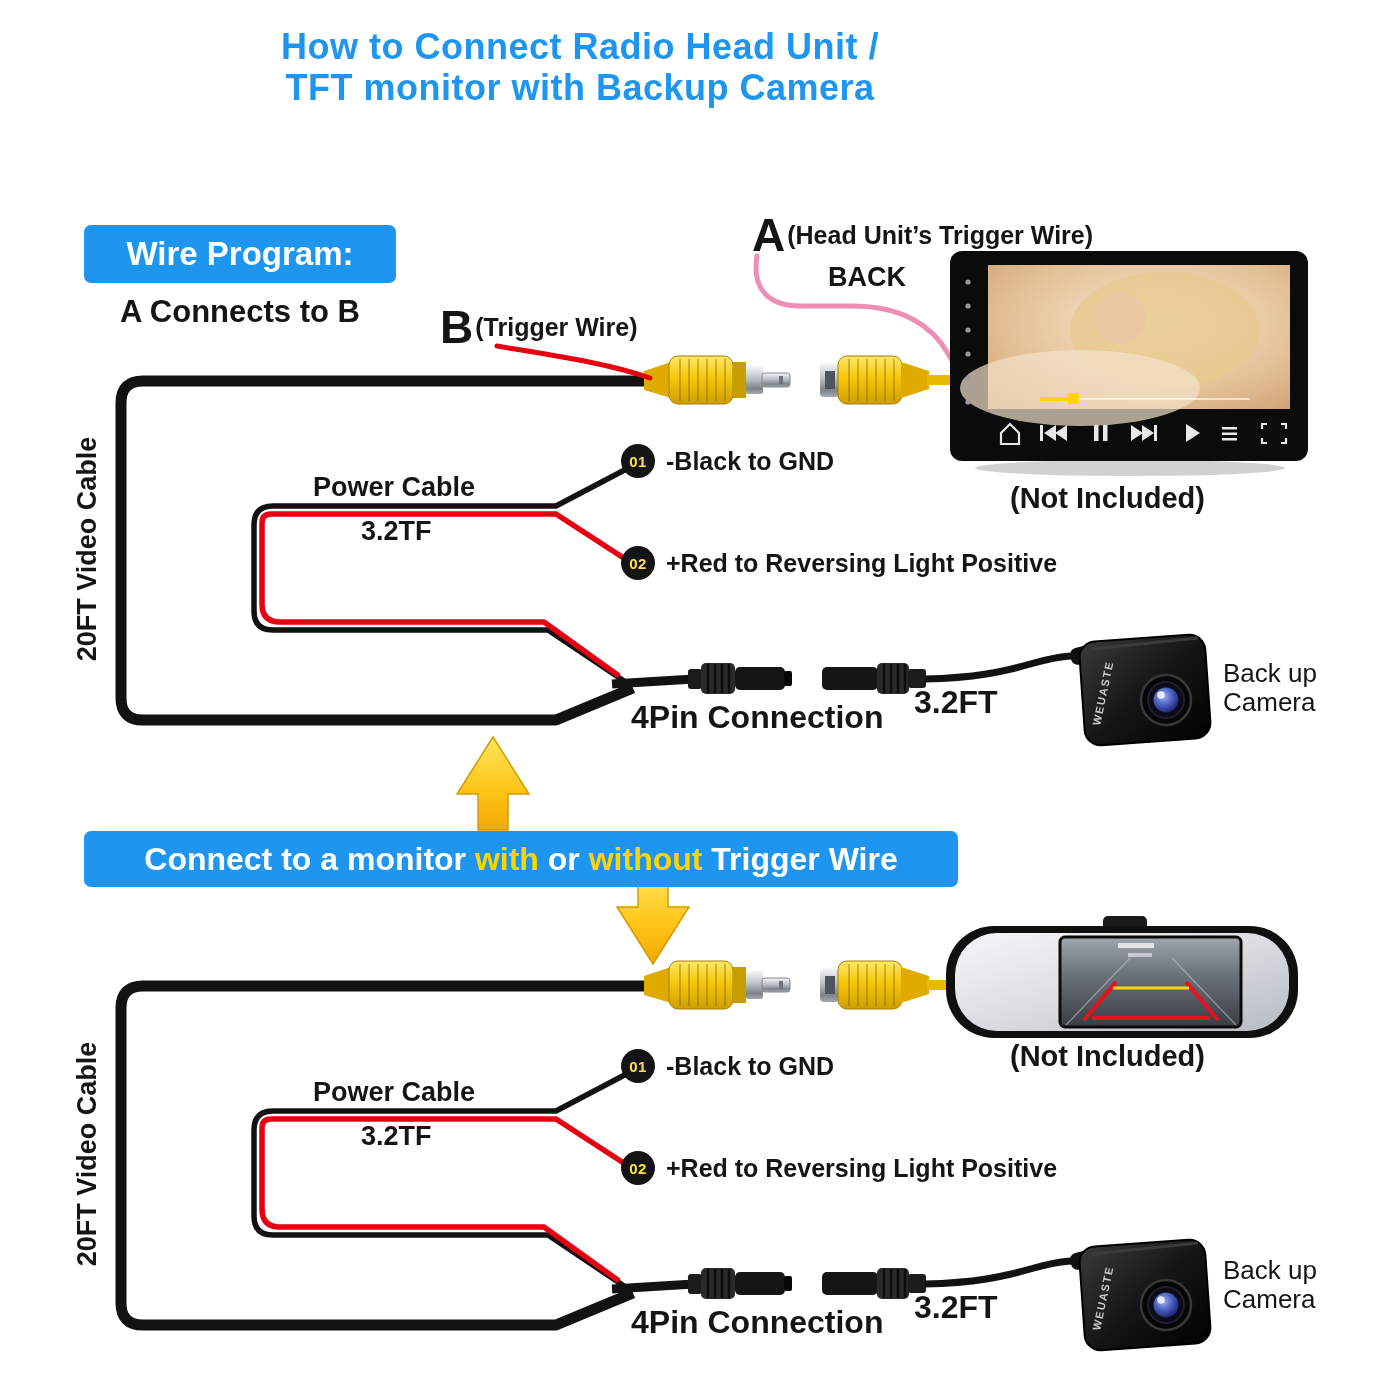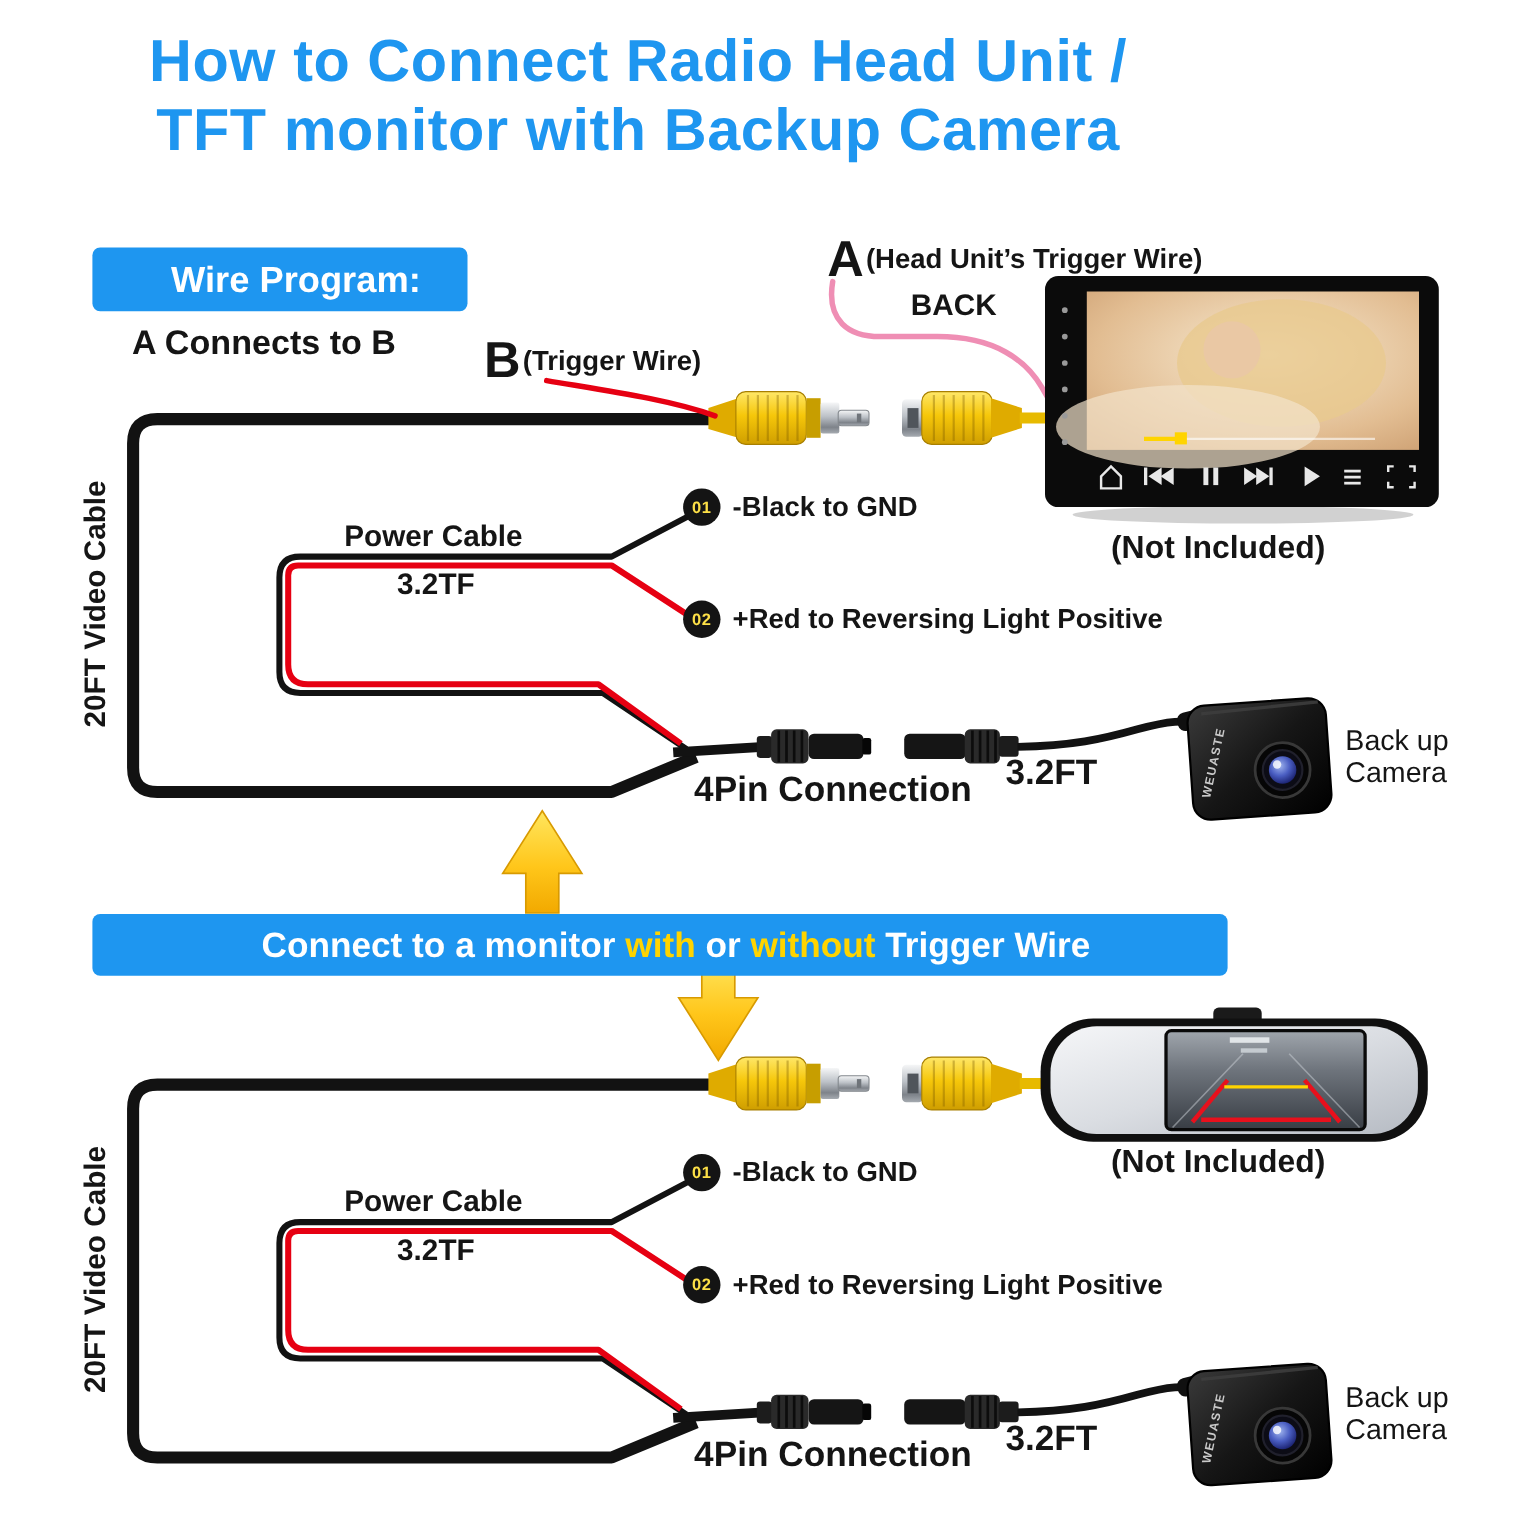--- a/index.html
+++ b/index.html
@@ -4,26 +4,26 @@
 <style>
   html,body{margin:0;padding:0;background:#fff;}
   .stage{
     position:relative;width:1400px;height:1400px;background:#ffffff;overflow:hidden;
     font-family:"Liberation Sans",sans-serif;color:#151515;
   }
   .art{position:absolute;left:0;top:0;}
   .abs{position:absolute;}
   .title{
     left:0;top:26px;width:1160px;text-align:center;
-    font-size:54px;font-weight:700;line-height:1.14;letter-spacing:.5px;
+    font-size:36px;font-weight:700;line-height:1.14;letter-spacing:.5px;
     color:var(--accent_blue,#1e96f0);
   }
   .blue-banner{
     background:var(--banner_blue,#1e96f0);color:#fff;font-weight:700;
-    display:flex;align-items:center;justify-content:center;border-radius:7px;padding-left:29px;
+    display:flex;align-items:center;justify-content:center;border-radius:7px;
   }
   .wire-banner{left:84px;top:225px;width:312px;height:58px;font-size:33px;}
   .wire-sub{left:84px;top:294px;width:312px;text-align:center;font-size:31px;font-weight:700;}
   .callout{font-size:25px;font-weight:700;white-space:nowrap;}
   .callout .letter{font-size:46px;vertical-align:-7px;padding-right:2px;}
   .b-callout{left:440px;top:300px;}
   .a-callout{left:752px;top:208px;}
   .back-lbl{left:786px;top:262px;font-size:27px;font-weight:700;margin-left:42px;}
   .not-included{width:250px;text-align:left;font-size:29px;font-weight:700;}
   .power-lbl{font-size:27px;font-weight:700;}
@@ -33,21 +33,21 @@
     font-size:15px;font-weight:700;display:flex;align-items:center;justify-content:center;
     letter-spacing:.5px;flex:0 0 auto;
   }
   .step .txt{font-size:25px;font-weight:700;white-space:nowrap;}
   .small-lbl{font-size:32px;font-weight:700;white-space:nowrap;}
   .cam-lbl{font-size:26px;font-weight:400;line-height:1.12;}
   .vlabel{
     position:absolute;transform:translate(-50%,-50%) rotate(-90deg);
     white-space:nowrap;font-size:27px;font-weight:700;
   }
-  .mid-banner{left:84px;top:831px;width:1003px;height:56px;font-size:32px;}
+  .mid-banner{left:84px;top:831px;width:874px;height:56px;font-size:32px;}
   .mid-banner .inner{white-space:pre;}
   .hl{color:var(--highlight_yellow,#ffd400);}
 </style>
 </head>
 <body>
 
 <div class="stage">
 
   <svg class="art" width="1400" height="1400" viewBox="0 0 1400 1400">
     <defs>

